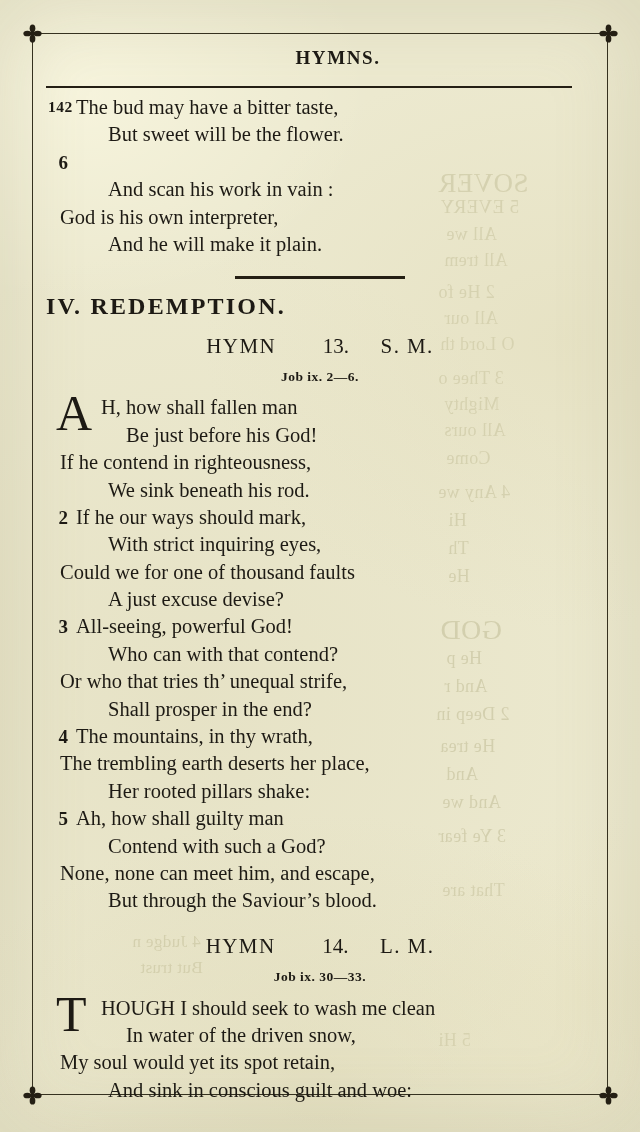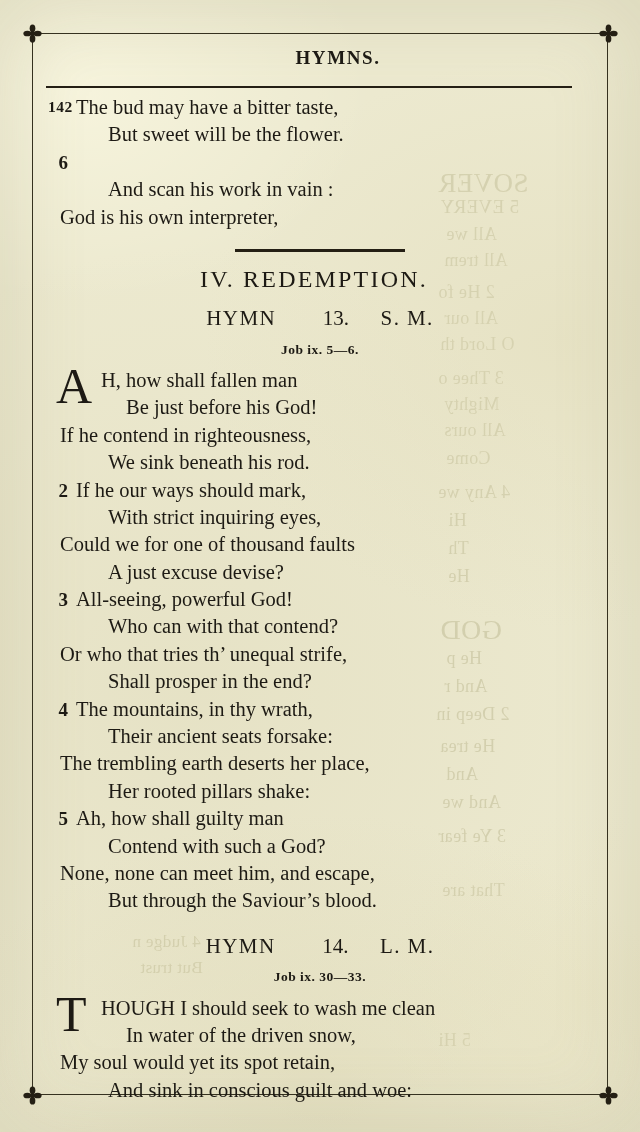--- a/index.html
+++ b/index.html
@@ -140,25 +140,25 @@
 
   
   .sec-rule {
     width: 170px;
     height: 2.8px;
     background: #241f14;
     margin: 18px auto 14px auto;
   }
 
   .sec-title {
-    text-align: center;
     font-size: 24px;
     letter-spacing: 2.2px;
     margin: 10px 0 12px 0;
     padding-right: 12px;
+    font-weight: bold;
   }
   .hymn-title {
     text-align: center;
     font-size: 21px;
     letter-spacing: 1.4px;
     margin: 4px 0 3px 0;
   }
   .hymn-title .num { letter-spacing: 0; margin-left: 40px; }
   .hymn-title .meter { margin-left: 25px; }
   .scripture {
@@ -282,32 +282,33 @@
     </div>
 
     <div class="body-col">
 
       <div id="continued-lines">
           <div class="ln i0"><span>The bud may have a bitter taste,</span></div>
           <div class="ln i1"><span>But sweet will be the flower.</span></div>
           <div class="ln i0"><span class="num">6</span></div>
           <div class="ln i1"><span>And scan his work in vain :</span></div>
           <div class="ln i2"><span>God is his own interpreter,</span></div>
+          <div class="ln i1"><span>And he will make it plain.</span></div>
         </div>
 
       <div class="sec-rule"></div>
 
       <div class="sec-title">IV.  REDEMPTION.</div>
 
       <div class="hymn-title">
         <span>HYMN</span>
         <span class="num">13.</span>
         <span class="meter">S. M.</span>
       </div>
-      <div class="scripture">Job ix. 5—6.</div>
+      <div class="scripture">Job ix. 2—6.</div>
 
       <div id="hymn13-stanzas">
           <div class="stanza">
             <div class="dropline dc-first"><span class="dropcap">A</span><span>H, how shall fallen man</span></div>
             <div class="ln dc-second"><span>Be just before his God!</span></div>
             <div class="ln i2"><span>If he contend in righteousness,</span></div>
             <div class="ln i1"><span>We sink beneath his rod.</span></div>
           </div>
           <div class="stanza">
             <div class="ln i0"><span class="num">2</span><span>If he our ways should mark,</span></div>
@@ -316,21 +317,20 @@
             <div class="ln i1"><span>A just excuse devise?</span></div>
           </div>
           <div class="stanza">
             <div class="ln i0"><span class="num">3</span><span>All-seeing, powerful God!</span></div>
             <div class="ln i1"><span>Who can with that contend?</span></div>
             <div class="ln i2"><span>Or who that tries th’ unequal strife,</span></div>
             <div class="ln i1"><span>Shall prosper in the end?</span></div>
           </div>
           <div class="stanza">
             <div class="ln i0"><span class="num">4</span><span>The mountains, in thy wrath,</span></div>
-            <div class="ln i1"><span>Their ancient seats forsake:</span></div>
             <div class="ln i2"><span>The trembling earth deserts her place,</span></div>
             <div class="ln i1"><span>Her rooted pillars shake:</span></div>
           </div>
           <div class="stanza">
             <div class="ln i0"><span class="num">5</span><span>Ah, how shall guilty man</span></div>
             <div class="ln i1"><span>Contend with such a God?</span></div>
             <div class="ln i2"><span>None, none can meet him, and escape,</span></div>
             <div class="ln i1"><span>But through the Saviour’s blood.</span></div>
           </div>
         </div>

